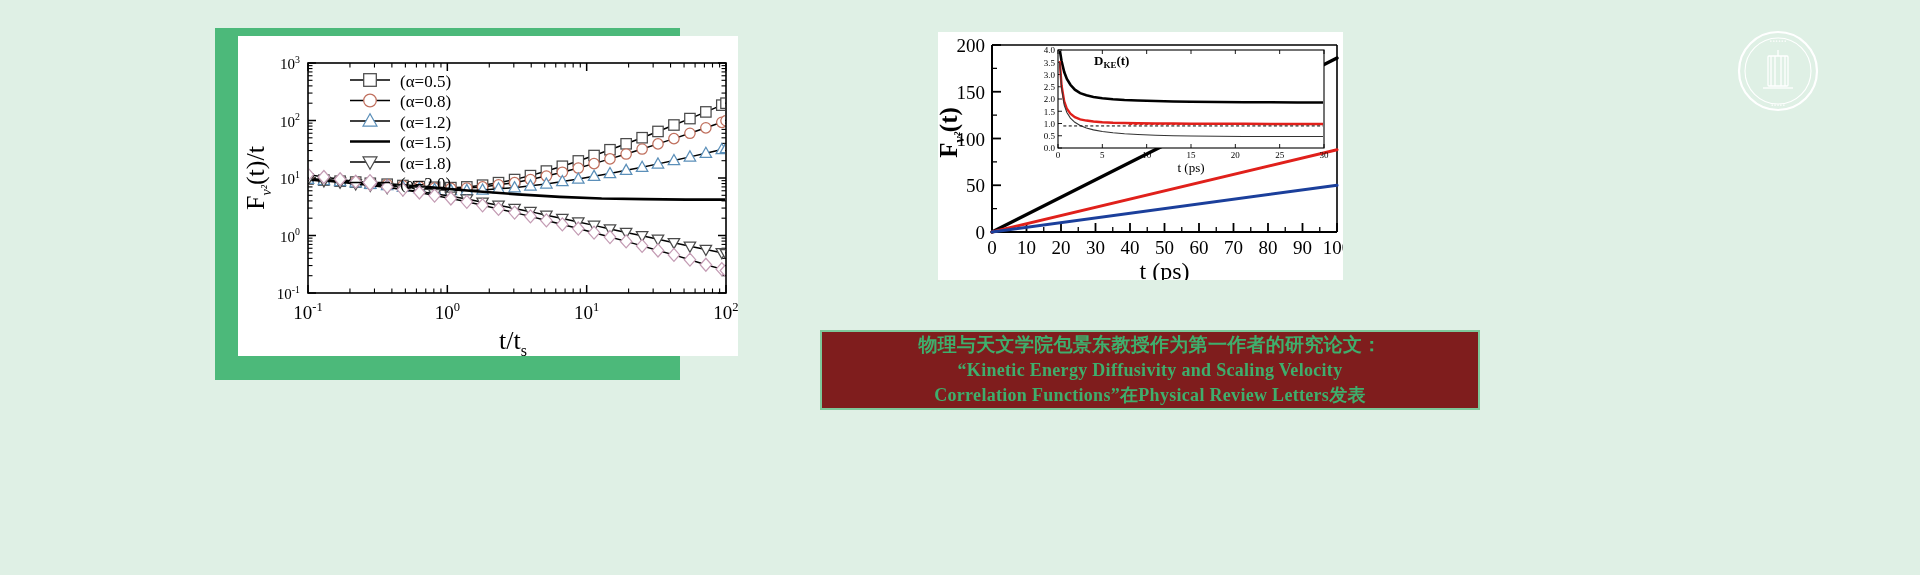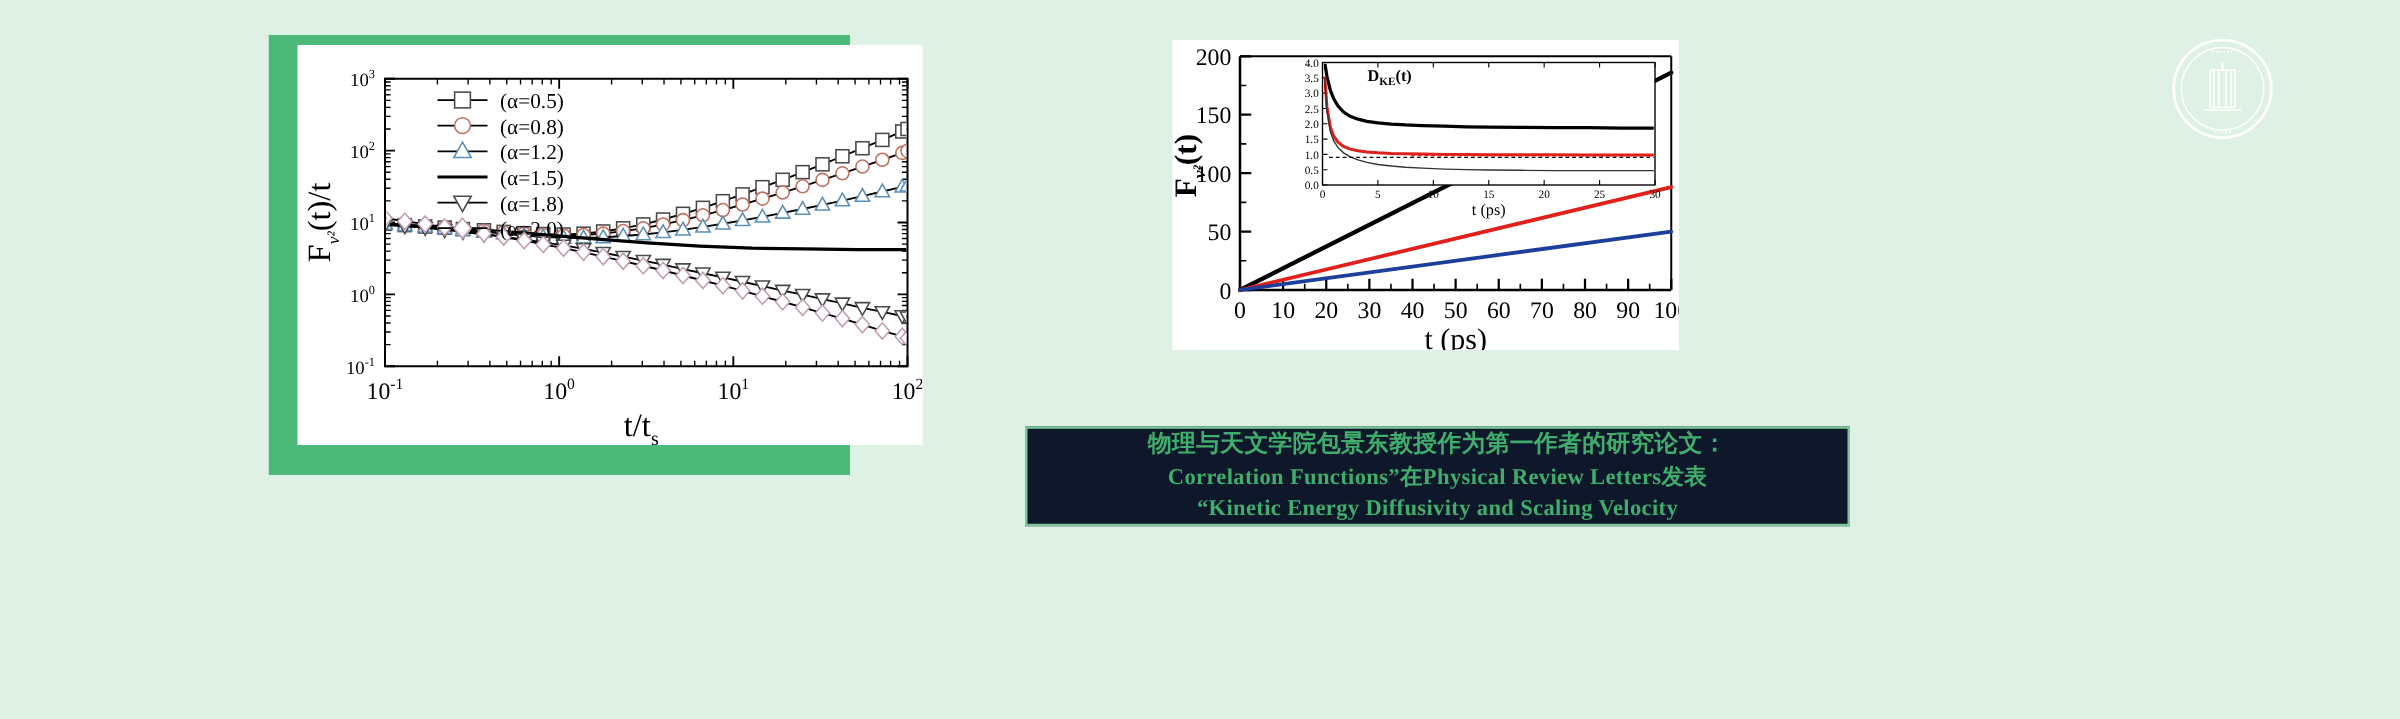--- a/index.html
+++ b/index.html
@@ -8,22 +8,22 @@
   
   #left-panel{position:absolute;left:215px;top:28px;width:465px;height:352px;background:#4cb97a;}
   #left-white{position:absolute;left:238px;top:36px;width:500px;height:320px;background:#ffffff;}
 
   .plot-svg{display:block;}
 
   
   #right-white{position:absolute;left:938px;top:32px;width:405px;height:248px;background:#ffffff;}
 
   
-  #caption-box{position:absolute;left:820px;top:341px;width:660px;height:80px;
-     border:2px solid #7ec79a;background:#0f172a;box-sizing:border-box;
+  #caption-box{position:absolute;left:820px;top:330px;width:660px;height:80px;
+     border:2px solid #7ec79a;background:#7f1d1d;box-sizing:border-box;
      display:flex;flex-direction:column;align-items:center;justify-content:center;}
   .cap-line{color:#3fae6c;font-weight:bold;white-space:nowrap;letter-spacing:.3px;}
   #cap1{font-size:19px;line-height:26px;}
   #cap2{font-size:18px;line-height:25px;}
   #cap3{font-size:18px;line-height:25px;}
 
   
   #seal{position:absolute;left:1737px;top:30px;width:82px;height:82px;}
 </style>
 </head>
@@ -509,22 +509,22 @@
       <defs>
         <clipPath id="clipI">
           <rect x="121" y="19" width="264" height="96"></rect>
         </clipPath>
       </defs>
     </svg>
 </div>
 
 <div id="caption-box">
   <div class="cap-line" id="cap1">物理与天文学院包景东教授作为第一作者的研究论文：</div>
+  <div class="cap-line" id="cap2">“Kinetic Energy Diffusivity and Scaling Velocity</div>
   <div class="cap-line" id="cap3">Correlation Functions”在Physical Review Letters发表</div>
-  <div class="cap-line" id="cap2">“Kinetic Energy Diffusivity and Scaling Velocity</div>
 </div>
 
 <svg id="seal" viewBox="0 0 82 82">
   <circle cx="41" cy="41" r="39" fill="none" stroke="#ffffff" stroke-width="2.2"></circle>
   <circle cx="41" cy="41" r="33" fill="none" stroke="#ffffff" stroke-width="1.1"></circle>
   <g stroke="#ffffff" stroke-width="1.3" fill="none">
     <rect x="31" y="26" width="20" height="30" rx="1"></rect>
     <path d="M34 26 L34 56 M38 26 L38 56 M44 26 L44 56 M48 26 L48 56"></path>
     <path d="M41 20 L41 26"></path>
     <path d="M26 58 L56 58"></path>

